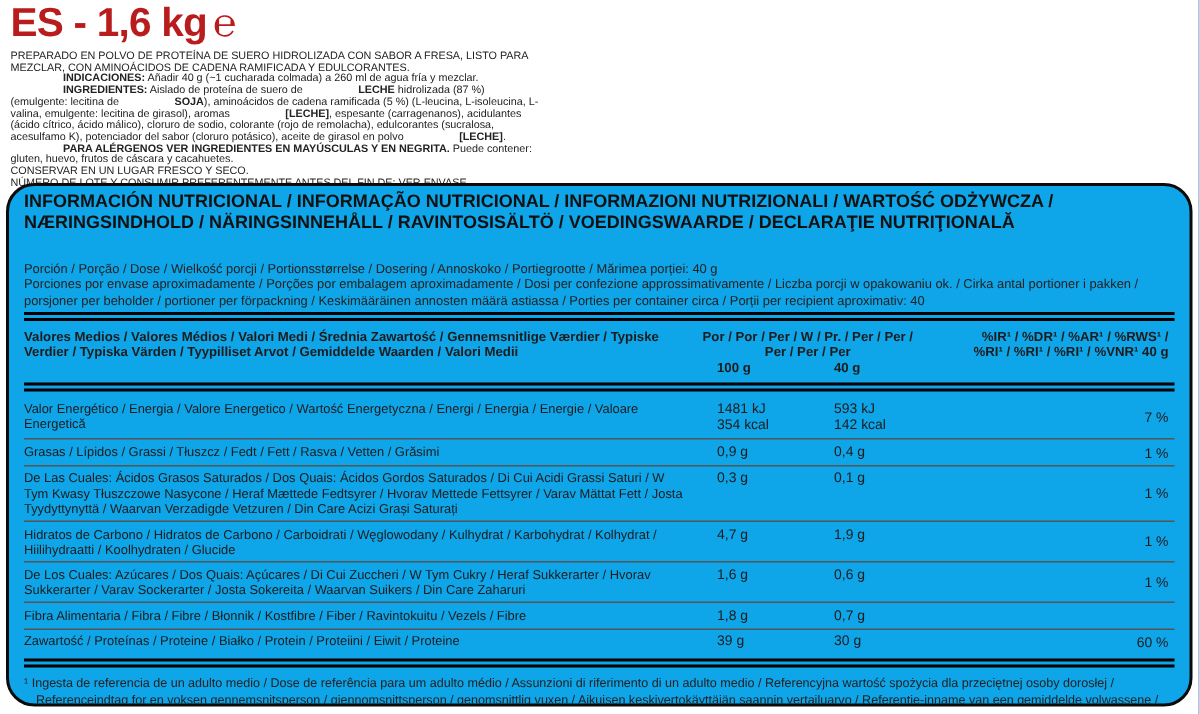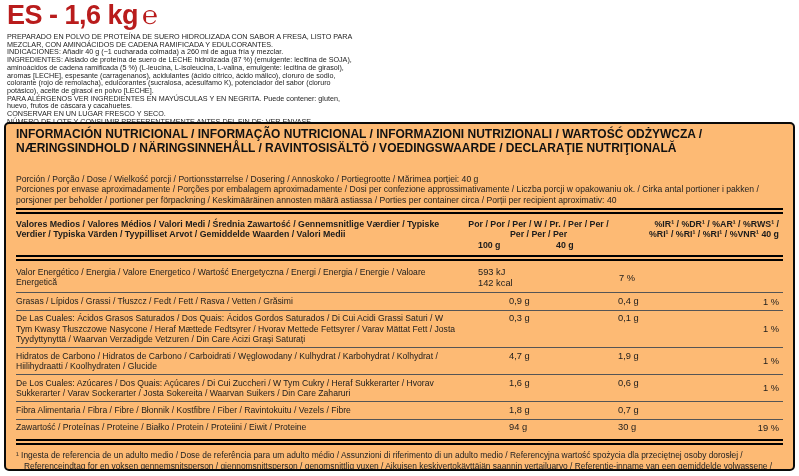--- a/index.html
+++ b/index.html
@@ -12,43 +12,43 @@
   .top-block{position:absolute;left:7px;top:2px;width:380px;}
   .product-title{
     font-weight:bold;font-size:27px;letter-spacing:-0.5px;color:#b91c1c;
     line-height:1.0;white-space:nowrap;
   }
   .product-title .esign{font-weight:normal;font-size:26px;margin-left:4px;}
   .intro{
     margin-top:4px;width:352px;font-size:7.2px;line-height:7.7px;color:#222;
     white-space:pre-line;letter-spacing:0px;
   }
-  .intro .b{font-weight:normal;}
+  .intro .b{font-weight:bold;margin-left:35px;}
   
   .panel{
     position:absolute;left:4px;top:122px;width:791px;height:349px;
-    box-sizing:border-box;border:2px solid #0a0a0a;border-radius:5px;
-    padding:3px 10px 0 10px;overflow:hidden;background:#fdba74;
+    box-sizing:border-box;border:2px solid #0a0a0a;border-radius:19px;
+    padding:3px 10px 0 10px;overflow:hidden;background:#0ea5e9;
   }
   .panel-title{font-weight:bold;font-size:12px;line-height:14px;color:#111;}
   .serving{margin-top:19px;font-size:8.6px;line-height:10.3px;color:#222;}
   .serving p{margin:0;}
   .hrule{border-top:2px solid #000;border-bottom:2px solid #000;height:2px;margin:3px 0;}
   .grid{display:grid;grid-template-columns:450px 78px 95px 1fr;}
   .col-header{font-weight:bold;font-size:8.8px;line-height:10.5px;padding:2px 0;}
   .col-header .col-label{padding-right:6px;}
   .col-per-wrap{grid-column:2 / span 2;display:flex;flex-direction:column;}
   .col-per{text-align:center;padding-right:28px;}
   .col-per-sub{display:flex;}
   .col-per-sub span{display:inline-block;}
   .col-100{width:78px;padding-left:12px;box-sizing:border-box;}
   .col-40{width:95px;padding-left:12px;box-sizing:border-box;}
   .col-ri{text-align:right;padding-right:4px;}
   .rows .row{padding:2.5px 0;align-items:start;}
-  .rows .row + .row{border-top:1px solid #555;gap:31px;}
+  .rows .row + .row{border-top:1px solid #555;}
   .cell-label{font-size:8.6px;line-height:10.5px;padding-right:8px;}
   .cell-v{font-size:9.3px;line-height:11.5px;white-space:pre-line;padding-left:12px;}
   .cell-ri{font-size:9.3px;text-align:right;padding-right:4px;align-self:center;}
   .footnote{
     font-size:8.4px;line-height:10.4px;color:#222;padding:2px 0 4px 8px;
     text-indent:-8px;
   }
 </style>
 </head>
 <body>
@@ -84,20 +84,22 @@
       </div>
     </div>
     <div class="col-ri">%IR¹ / %DR¹ / %AR¹ / %RWS¹ / %RI¹ / %RI¹ / %RI¹ / %VNR¹ 40 g</div>
   </div>
 
   <div class="hrule"></div>
 
   <div class="rows">
   <div class="grid row">
     <div class="cell-label">Valor Energético / Energia / Valore Energetico / Wartość Energetyczna / Energi / Energia / Energie / Valoare Energetică</div>
+    <div class="cell-v">1481 kJ
+354 kcal</div>
     <div class="cell-v">593 kJ
 142 kcal</div>
     <div class="cell-ri">7 %</div>
   </div>
 
   <div class="grid row">
     <div class="cell-label">Grasas / Lípidos / Grassi / Tłuszcz / Fedt / Fett / Rasva / Vetten / Grăsimi</div>
     <div class="cell-v">0,9 g</div>
     <div class="cell-v">0,4 g</div>
     <div class="cell-ri">1 %</div>
@@ -126,23 +128,23 @@
 
   <div class="grid row">
     <div class="cell-label">Fibra Alimentaria / Fibra / Fibre / Błonnik / Kostfibre / Fiber / Ravintokuitu / Vezels / Fibre</div>
     <div class="cell-v">1,8 g</div>
     <div class="cell-v">0,7 g</div>
     <div class="cell-ri"></div>
   </div>
 
   <div class="grid row">
     <div class="cell-label">Zawartość / Proteínas / Proteine / Białko / Protein / Proteiini / Eiwit / Proteine</div>
-    <div class="cell-v">94 g</div>
+    <div class="cell-v">39 g</div>
     <div class="cell-v">30 g</div>
-    <div class="cell-ri">19 %</div>
+    <div class="cell-ri">60 %</div>
   </div>
 
 </div>
 
   <div class="hrule"></div>
 
   <div class="footnote">¹ Ingesta de referencia de un adulto medio / Dose de referência para um adulto médio / Assunzioni di riferimento di un adulto medio / Referencyjna wartość spożycia dla przeciętnej osoby dorosłej / Referenceindtag for en voksen gennemsnitsperson / gjennomsnittsperson / genomsnittlig vuxen / Aikuisen keskivertokäyttäjän saannin vertailuarvo / Referentie-inname van een gemiddelde volwassene / Consumul de referință al unui adult obișnuit (8400 kJ / 2000 kcal).</div>
 </div>
 
 </body></html>

